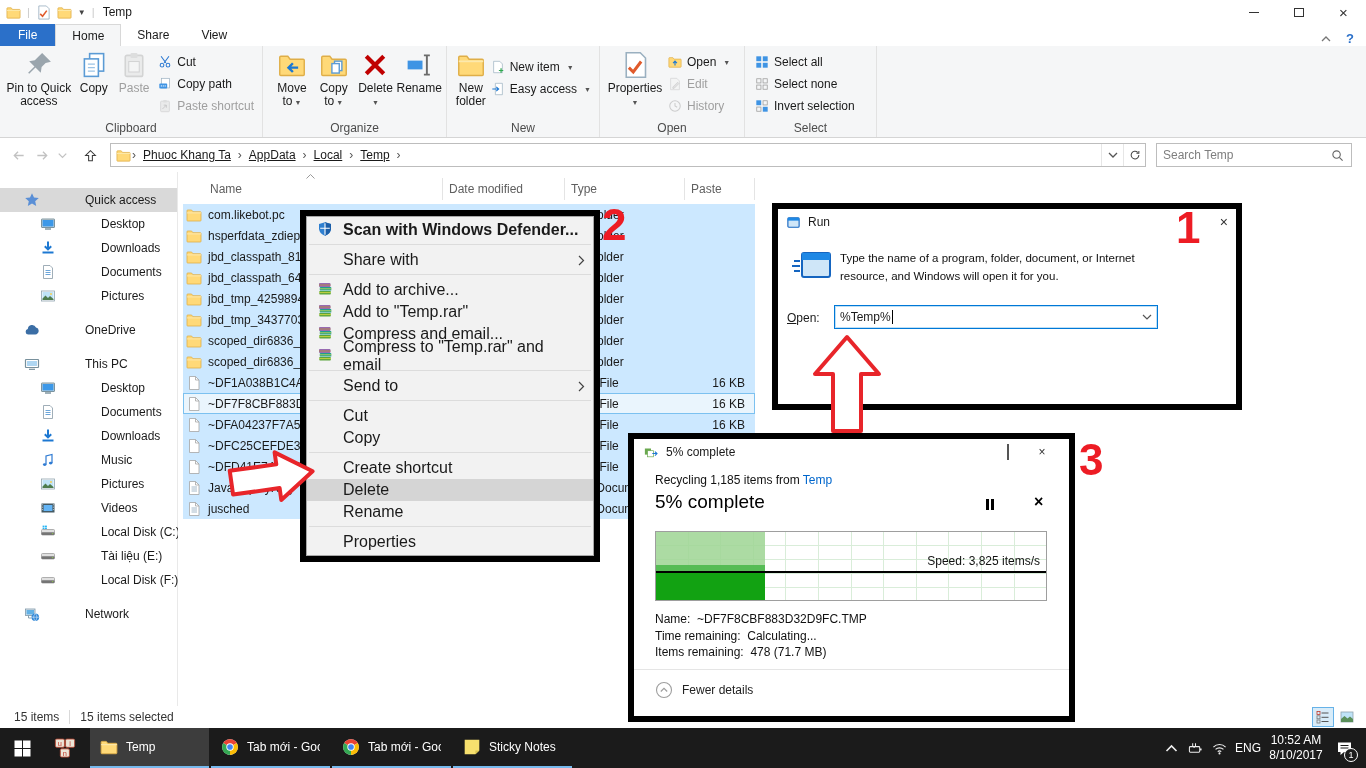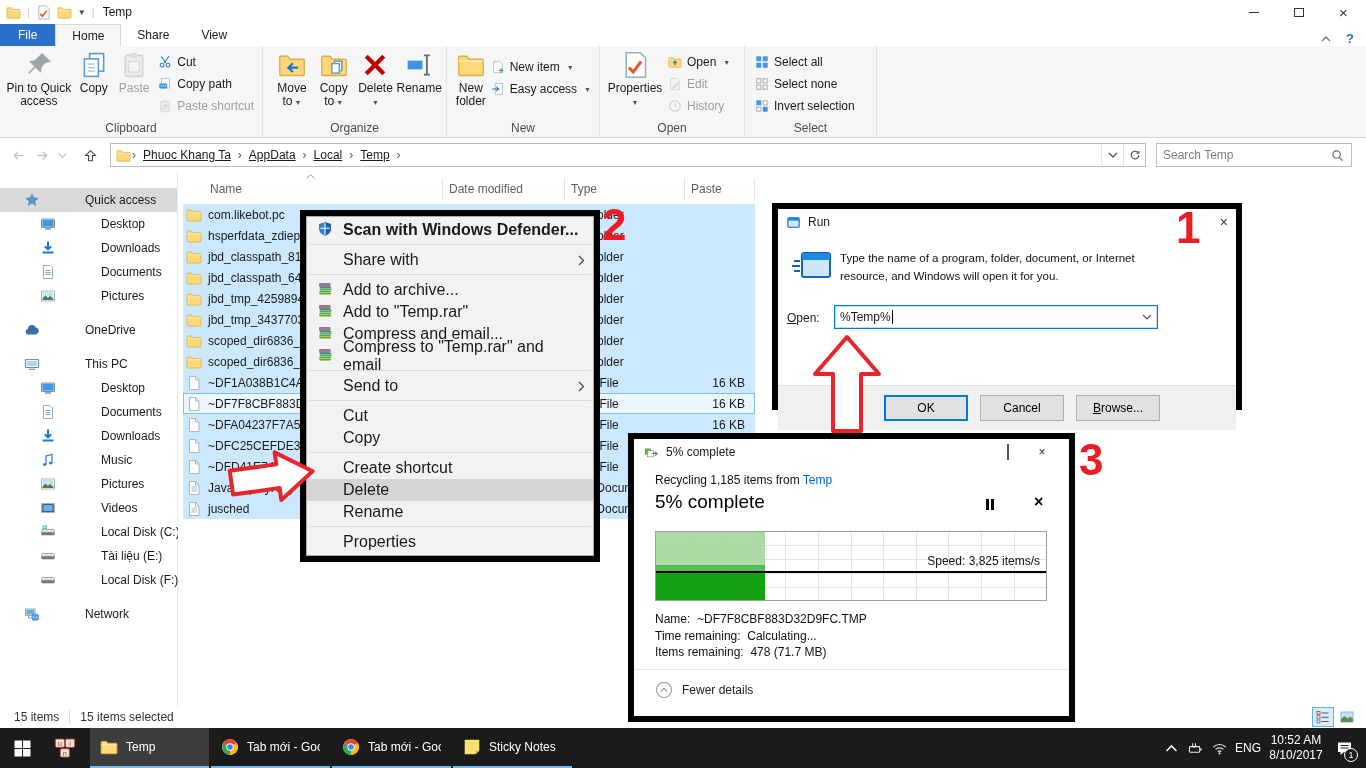--- a/index.html
+++ b/index.html
@@ -1217,27 +1217,20 @@
     <div id="run-openlabel" class="ak-first"><u>O</u>pen:</div>
     <div id="run-combo">
       <span>%Temp%</span>
       <span class="cursor"></span>
       <span class="combo-chev">
         <svg viewBox="0 0 10 10">
             <polyline points="1,3 5,7 9,3" fill="none" stroke="#555" stroke-width="1.2"></polyline>
           </svg>
       </span>
     </div>
-    <div id="run-footer">
-        <button class="runbtn default" style="left: 106px;">OK</button>
-        <button class="runbtn" style="left: 202px;">Cancel</button>
-        <button class="runbtn" style="left: 298px;">
-          <span><u>B</u>rowse...</span>
-        </button>
-      </div>
   </div>
 </div>
 
 <div id="progwrap">
   <div id="prog-title">
     <span class="dicon">
         <svg viewBox="0 0 16 16">
           <rect x="1" y="4" width="7" height="7" fill="#6aa84f"></rect>
           <rect x="4" y="6.5" width="7" height="7" fill="#fff" stroke="#6aa84f" stroke-width=".8"></rect>
           <path d="M9.5 9.8h5M12.5 7.5l2.4 2.3-2.4 2.3" stroke="#1d78d2" stroke-width="1.2" fill="none"></path>

